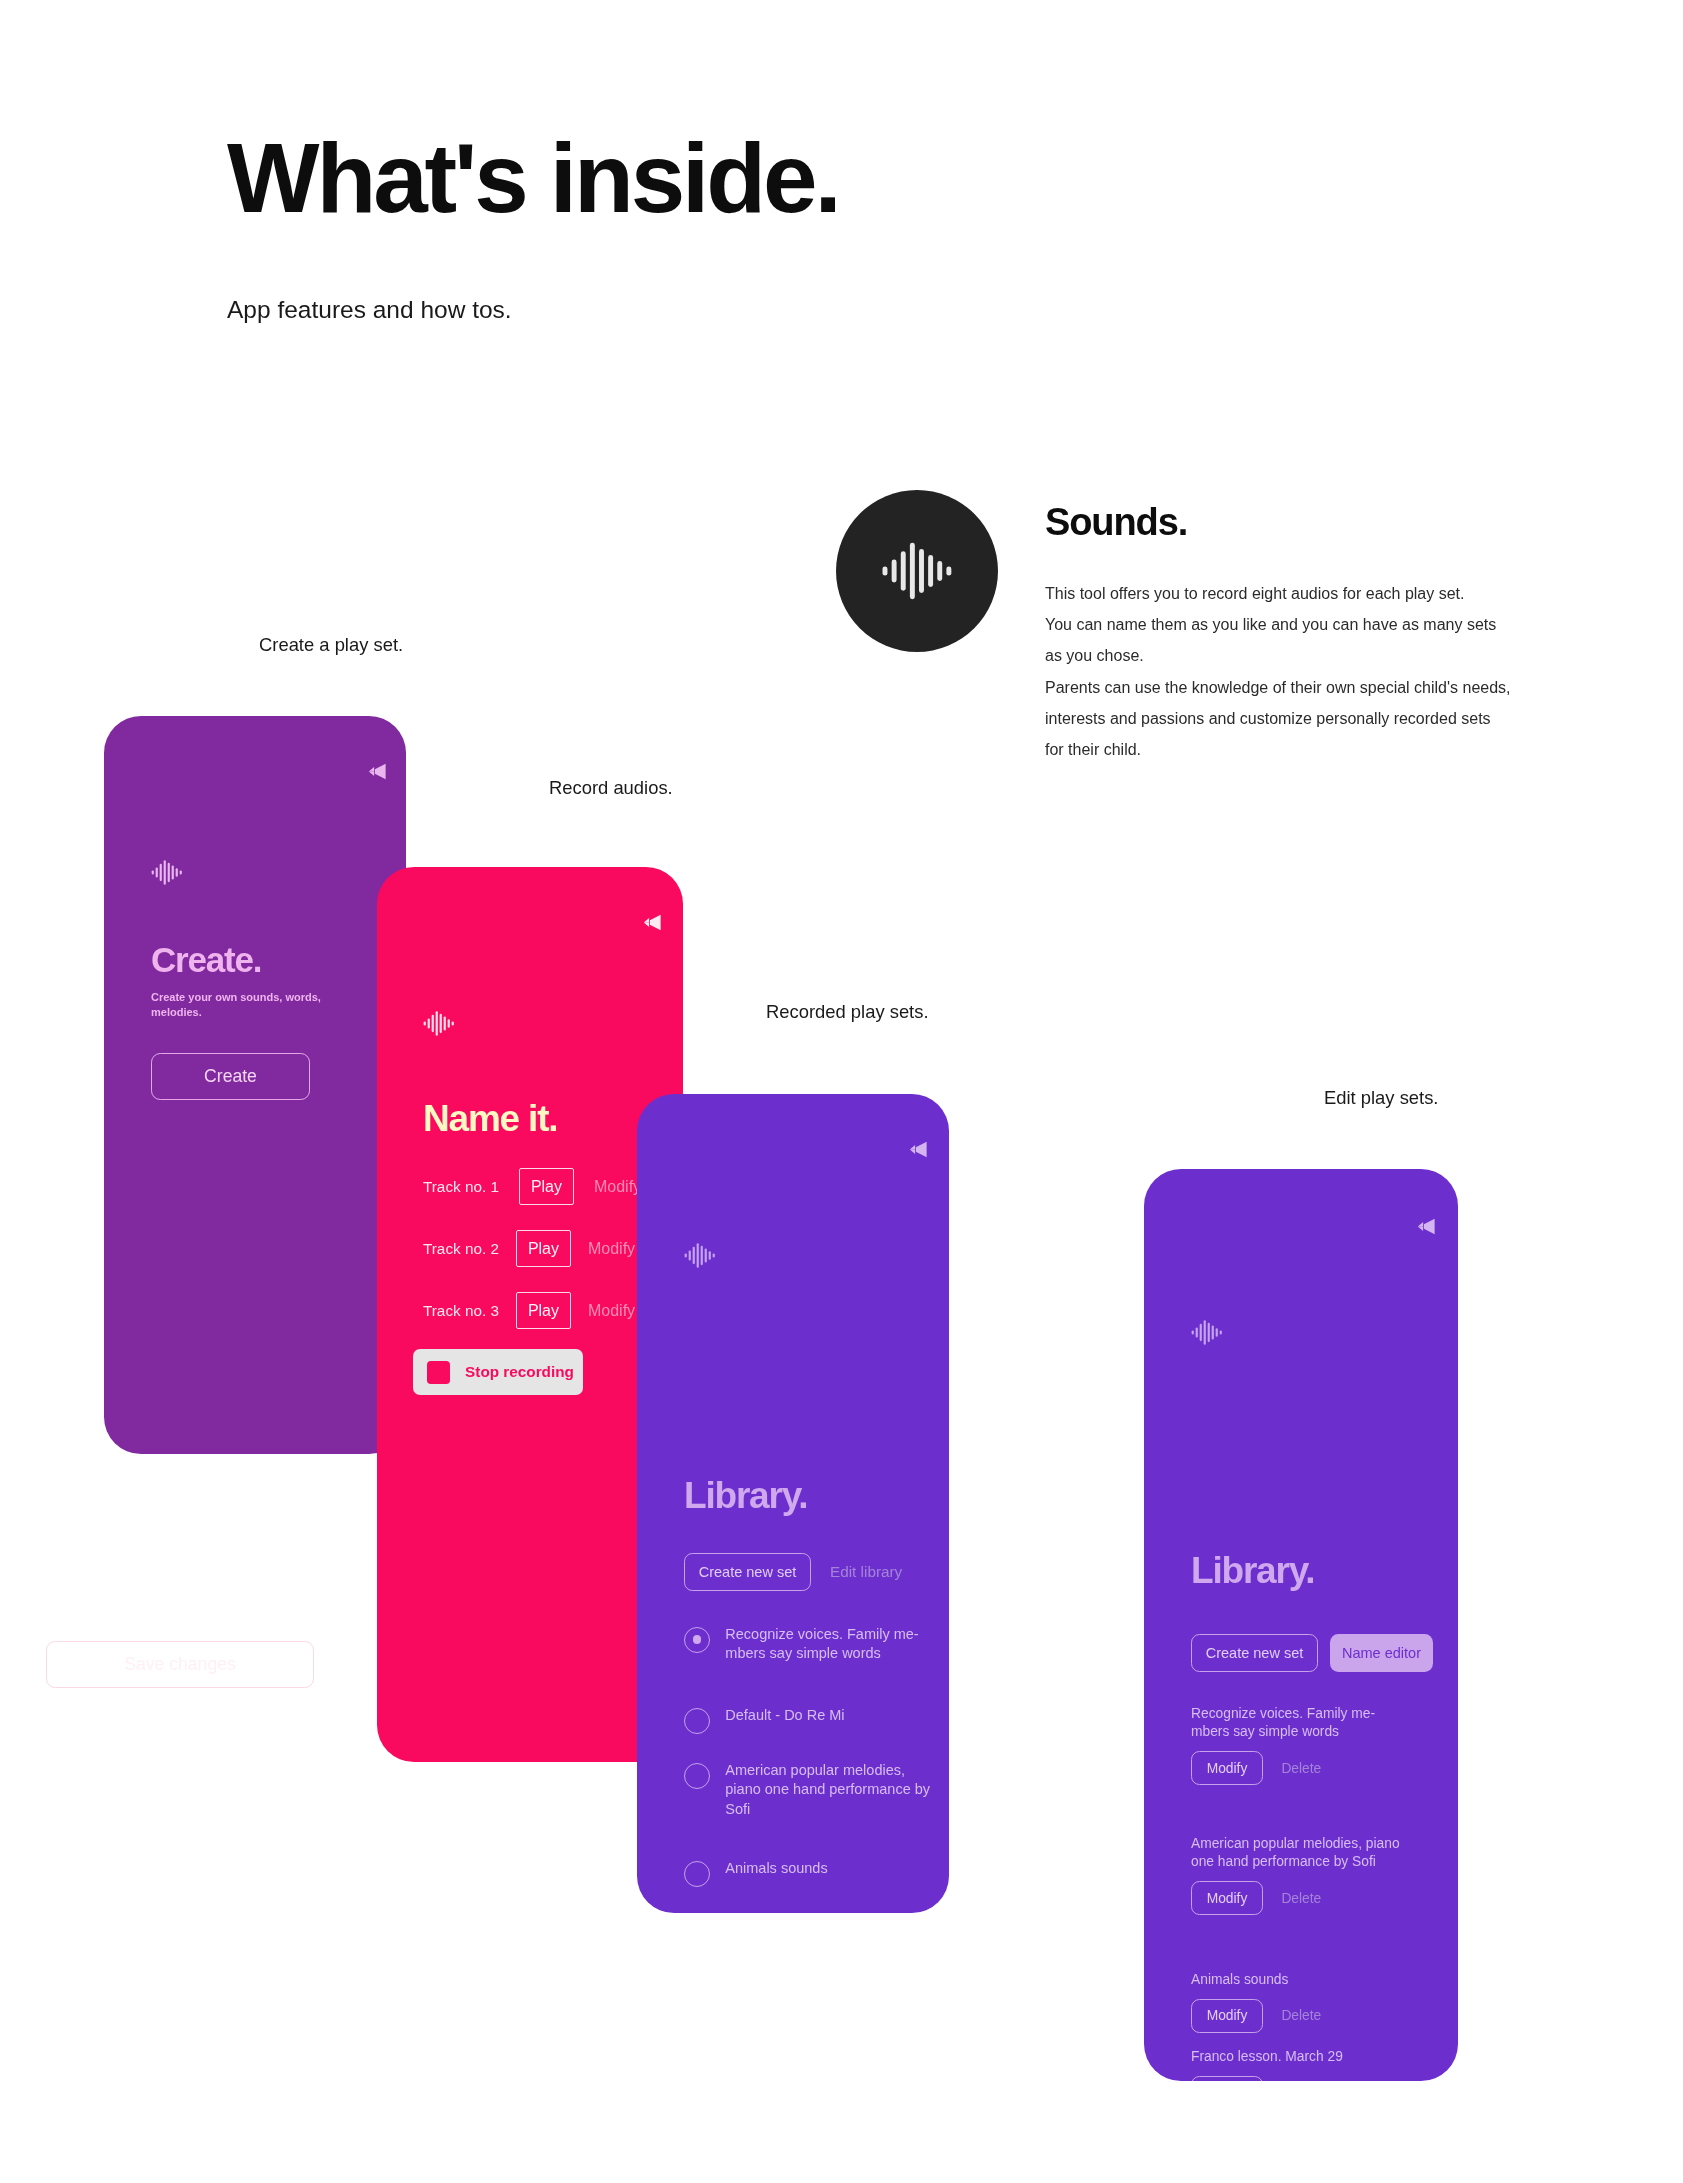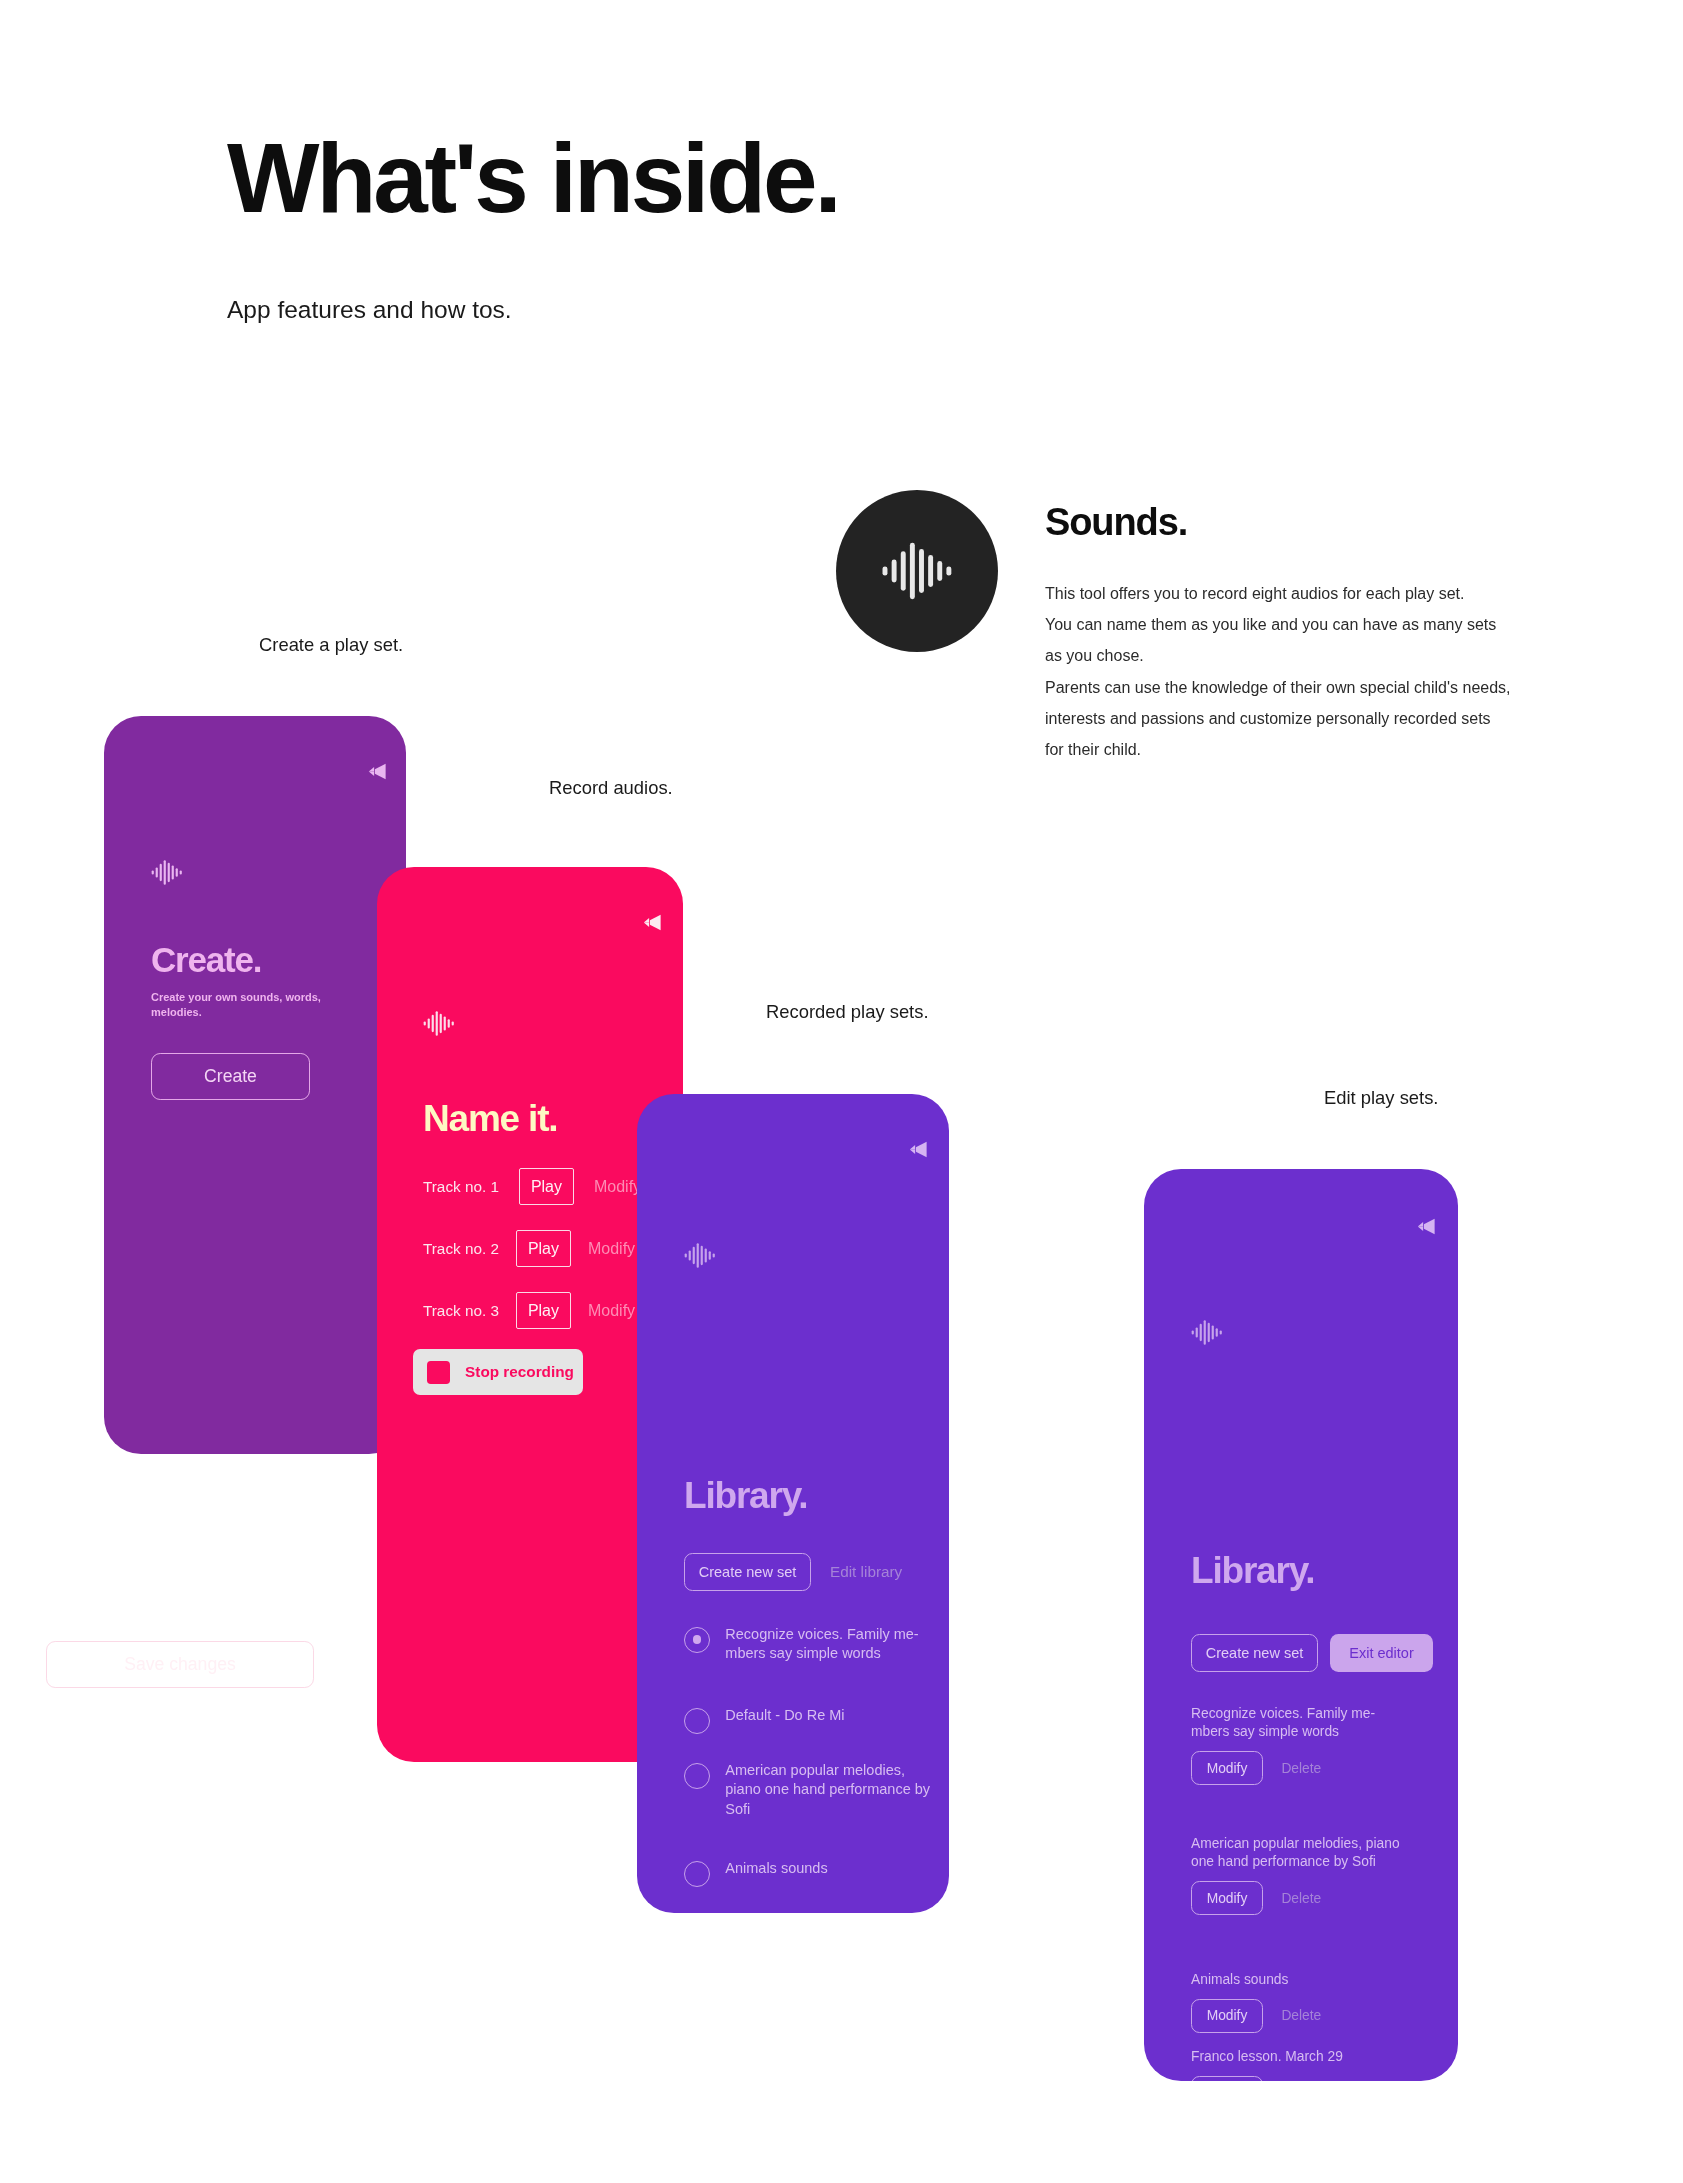--- a/index.html
+++ b/index.html
@@ -474,21 +474,21 @@
         <rect x="26" y="17" width="6.5" height="52" rx="3.2"></rect>
         <rect x="38" y="6" width="6.5" height="74" rx="3.2"></rect>
         <rect x="50" y="14" width="6.5" height="58" rx="3.2"></rect>
         <rect x="62" y="22" width="6.5" height="42" rx="3.2"></rect>
         <rect x="74" y="30" width="6.5" height="26" rx="3.2"></rect>
         <rect x="86" y="37" width="6.5" height="12" rx="3.2"></rect>
       </g>
     </svg>
     <div class="card-title" id="editor-title">Library.</div>
     <div id="editor-new-set">Create new set</div>
-    <div id="editor-exit">Exit editor</div>
+    <div id="editor-exit">Name editor</div>
 
     <div class="ed-item" style="top:536px;">
       <div class="ed-text">Recognize voices. Family me-
 mbers say simple words</div>
       <div class="ed-actions">
         <span class="ed-modify">Modify</span>
         <span class="ed-delete">Delete</span>
       </div>
     </div>
     <div class="ed-item" style="top:666px;">

